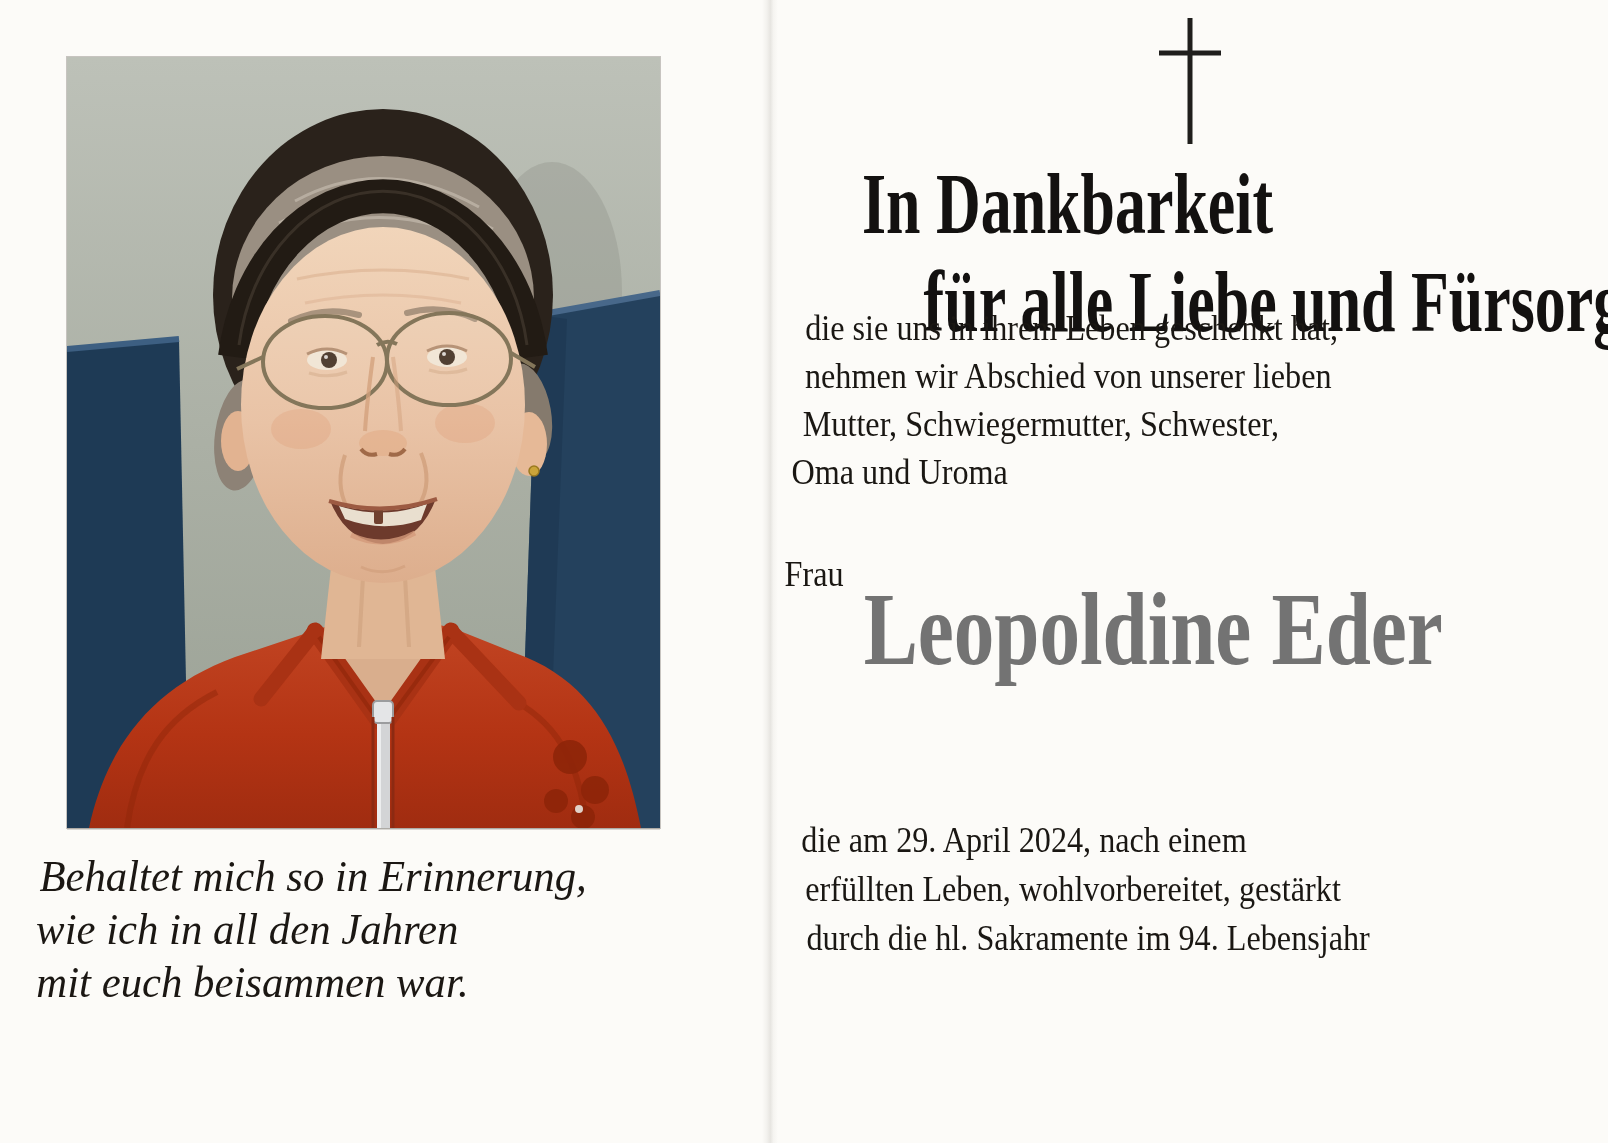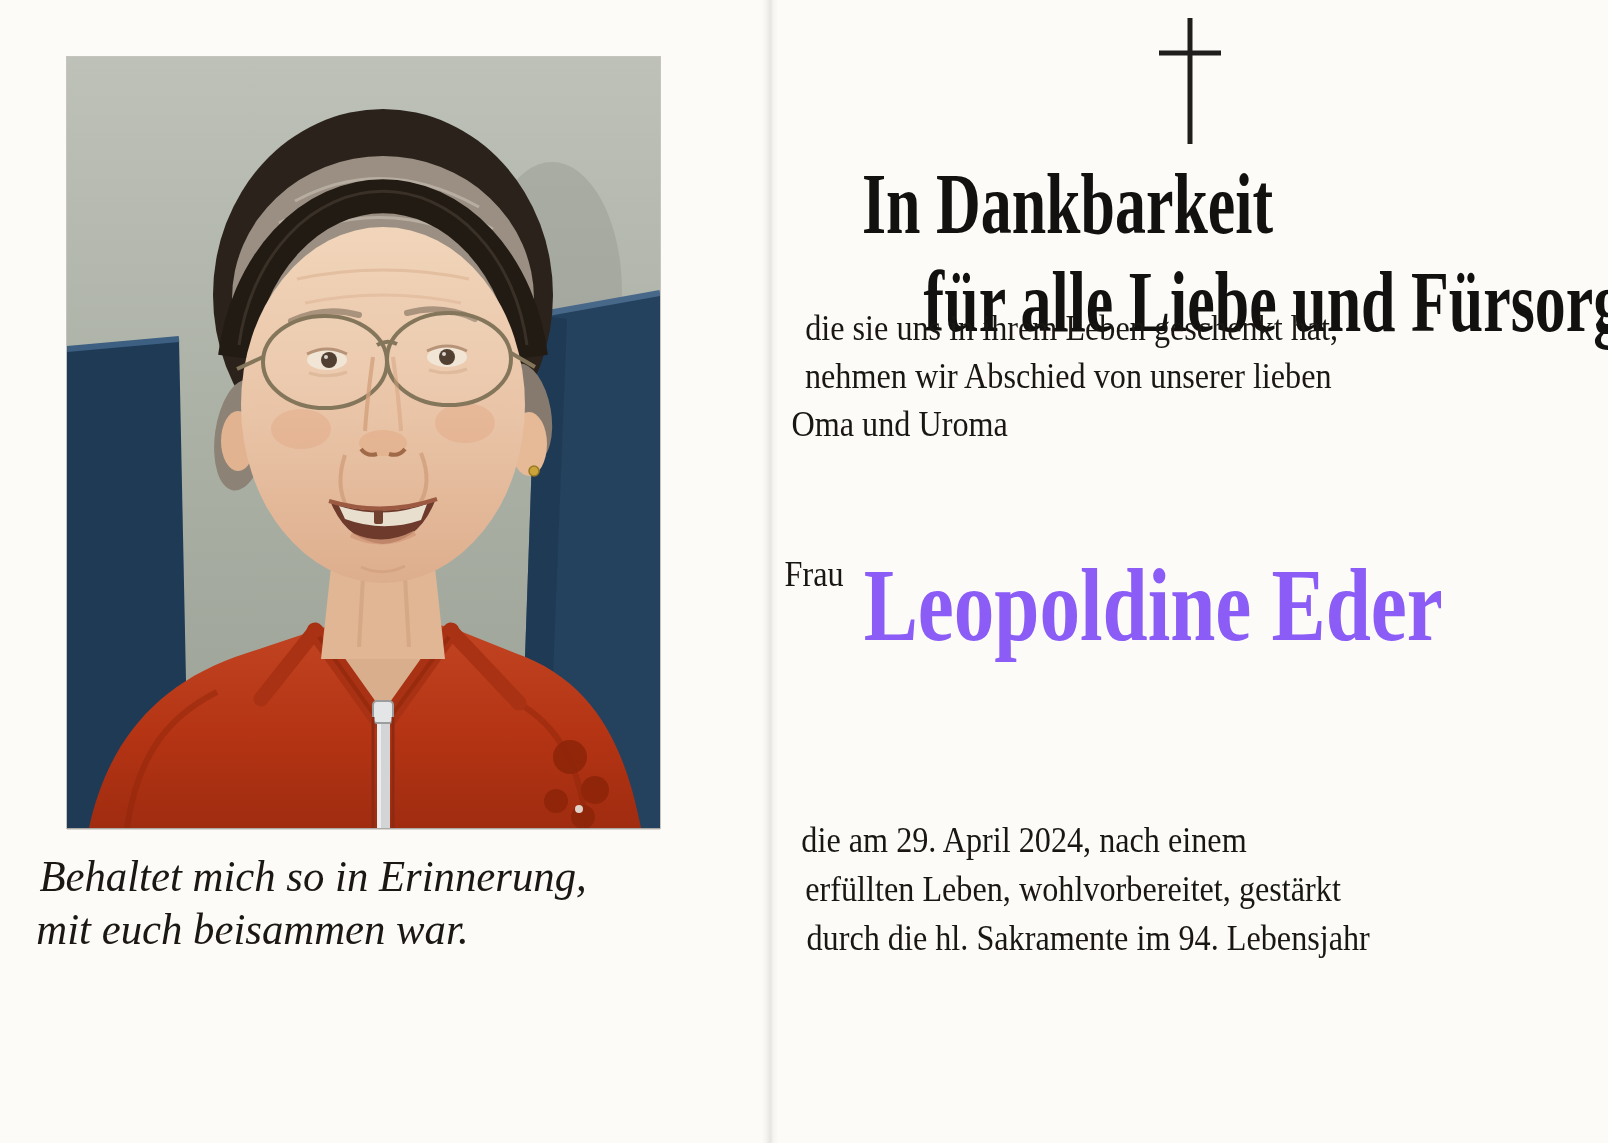--- a/index.html
+++ b/index.html
@@ -47,21 +47,21 @@
   .rpanel{position:absolute;left:782px;top:0;width:816px;height:1143px;}
   .block{position:absolute;left:0;width:816px;text-align:left;}
   .cross{position:absolute;left:0;width:816px;top:16px;text-align:center;}
   .cross svg{display:inline-block;}
   .heading{top:155px;font-weight:bold;font-size:86px;line-height:98px;color:#131110;}
   .heading .sqh{display:inline-block;transform:scaleX(.72);transform-origin:50% 50%;white-space:nowrap;}
   .body-text{font-size:35px;line-height:48px;color:#1a1713;}
   .body-text .sqb{display:inline-block;transform:scaleX(.92);transform-origin:50% 50%;white-space:nowrap;}
   .intro{top:305px;}
   .frau{top:551px;}
-  .name{top:550px;font-weight:bold;font-size:104px;line-height:110px;color:#8b5cf6;}
+  .name{top:574px;font-weight:bold;font-size:104px;line-height:110px;color:#737373;}
   .name .sqn{display:inline-block;transform:scaleX(.78);transform-origin:50% 50%;white-space:nowrap;}
   .address{top:687px;}
   .obituary{top:816px;line-height:49px;}
 </style>
 </head>
 <body>
 
 <div class="card">
 
   <div class="photo-wrap">
@@ -193,20 +193,21 @@
           <path d="M262,444 Q316,460 370,442" stroke="#9c5a42" stroke-width="4" fill="none"></path>
           <path d="M284,478 Q316,493 348,476" stroke="#d39a7a" stroke-width="5" fill="none" opacity=".8"></path>
           <path d="M294,510 Q316,520 338,509" stroke="#cf9d7a" stroke-width="3" fill="none" opacity=".6"></path>
         </g>
       </g>
     </svg>
   </div>
 
   <div class="caption">
     <span class="ln"><span class="sq">Behaltet mich so in Erinnerung,</span></span>
+    <span class="ln"><span class="sq">wie ich in all den Jahren</span></span>
     <span class="ln"><span class="sq">mit euch beisammen war.</span></span>
   </div>
 
   <div class="fold"></div>
 
   <div class="rpanel">
 
     <div class="cross">
       <svg width="70" height="130" viewBox="0 0 70 130" aria-hidden="true">
         <line x1="35" y1="2" x2="35" y2="128" stroke="#1f1e1c" stroke-width="5"></line>
@@ -215,20 +216,21 @@
     </div>
 
     <div class="block heading">
       <div><span class="sqh">In Dankbarkeit</span></div>
       <div><span class="sqh">für alle Liebe und Fürsorge</span></div>
     </div>
 
     <div class="block body-text intro">
       <div><span class="sqb">die sie uns in ihrem Leben geschenkt hat,</span></div>
       <div><span class="sqb">nehmen wir Abschied von unserer lieben</span></div>
+      <div><span class="sqb">Mutter, Schwiegermutter, Schwester,</span></div>
       <div><span class="sqb">Oma und Uroma</span></div>
     </div>
 
     <div class="block body-text frau">
       <span class="sqb">Frau</span>
     </div>
 
     <div class="block name">
       <span class="sqn">Leopoldine Eder</span>
     </div>

